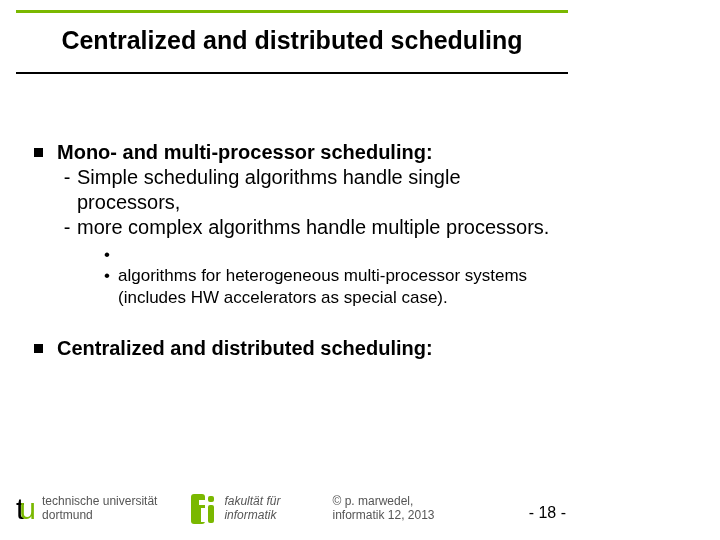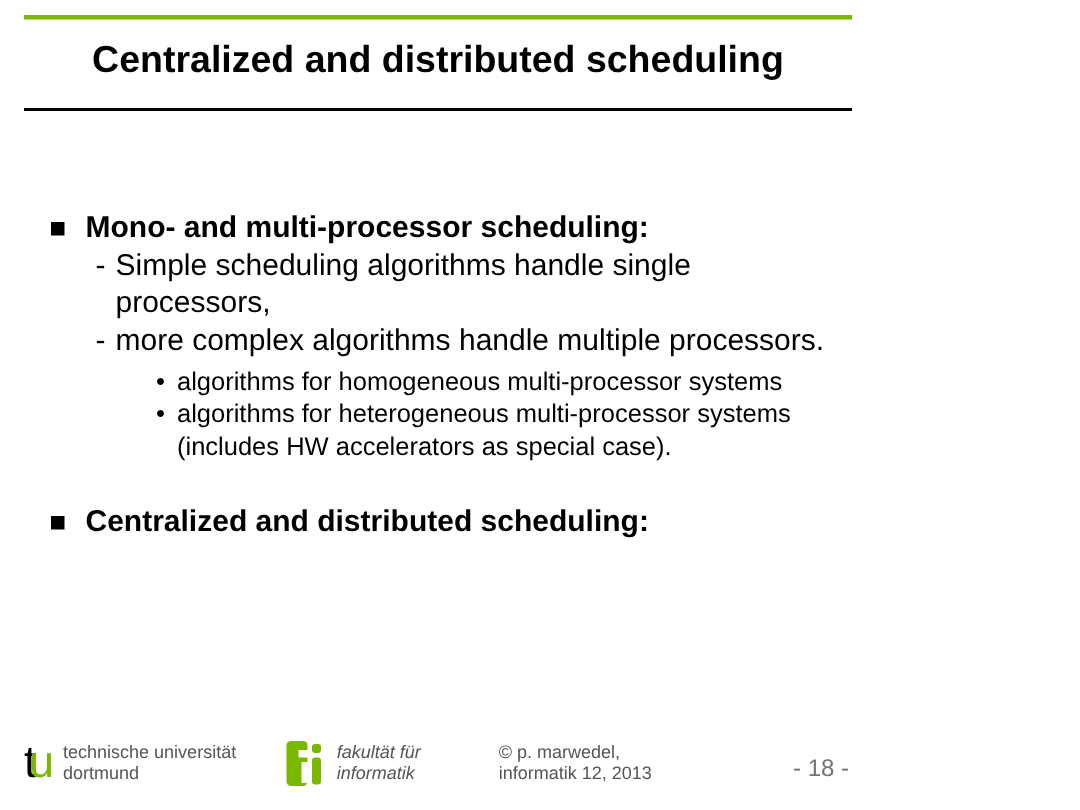--- a/index.html
+++ b/index.html
@@ -174,21 +174,21 @@
   }
   .copy-text {
     line-height: 1.15;
     margin-left: 24px;
   }
   .pagenum {
     position: absolute;
     right: 18px;
     bottom: 18px;
     font-size: 16px;
-    color: #737373;
+    color: #000000;
   }
 </style>
 </head>
 <body>
 
 <div class="slide">
 
   <div class="top-rule"></div>
 
   <div class="title-wrap">
@@ -209,21 +209,20 @@
           <div>Simple scheduling algorithms handle single processors,</div>
         </div>
         <div class="dash-row">
           <div class="dash">-</div>
           <div>more complex algorithms handle multiple processors.</div>
         </div>
       </div>
       <div class="sub">
         <div class="dot-row">
           <div class="dot">•</div>
-          <div>algorithms for homogeneous multi-processor systems</div>
         </div>
         <div class="dot-row">
           <div class="dot">•</div>
           <div>algorithms for heterogeneous multi-processor systems (includes HW accelerators as special case).</div>
         </div>
       </div>
     </div>
 
     <div class="lvl1">
       <div class="lvl1-head">

